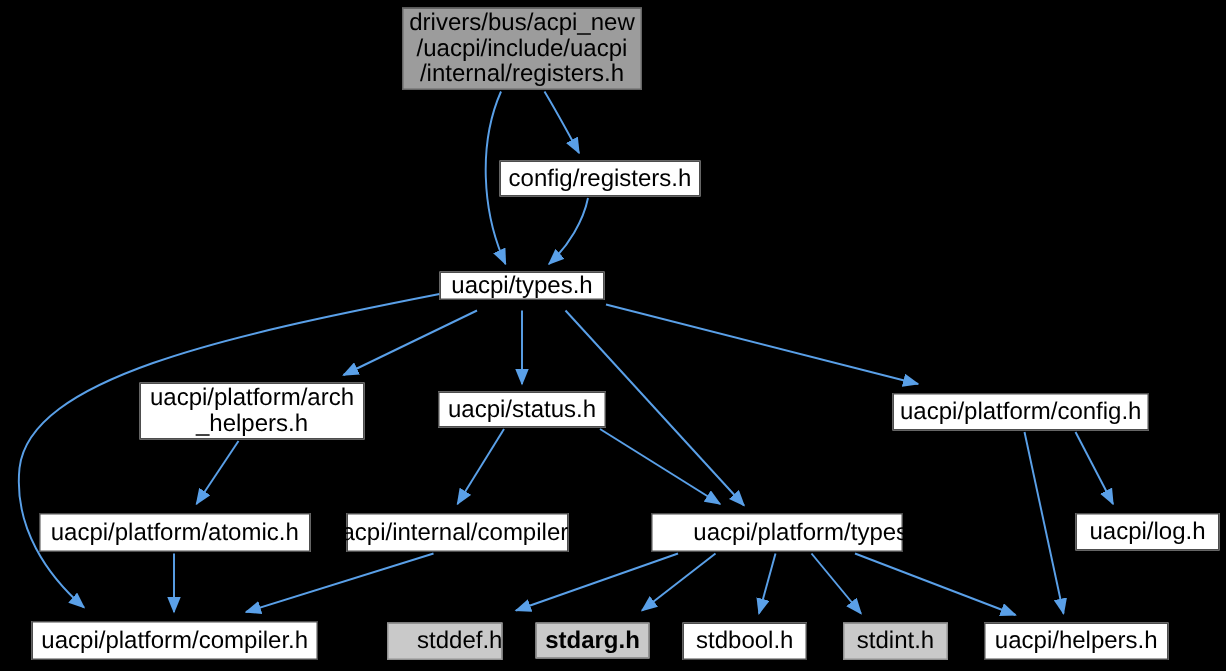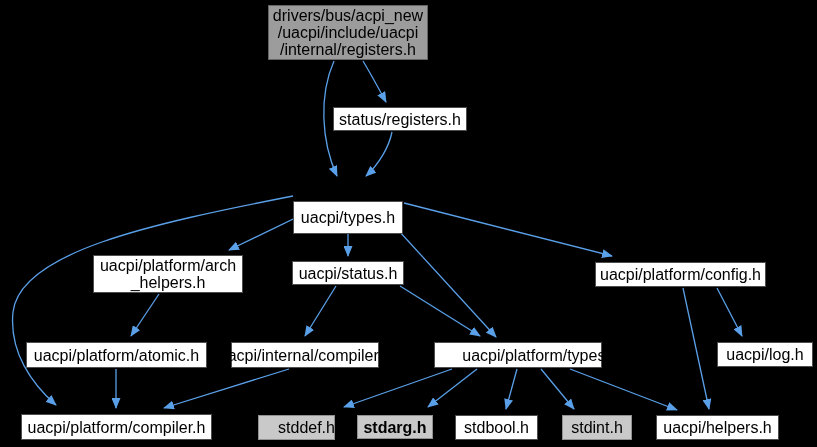--- a/index.html
+++ b/index.html
@@ -17,21 +17,21 @@
     display:flex;align-items:center;justify-content:center;
     background:var(--node-fill);border:1px solid var(--node-border);
     color:var(--text);font-size:16px;line-height:17px;text-align:center;
     white-space:pre-line;cursor:pointer;
   }
   .node.current{background:var(--current-fill);border-color:var(--current-border);cursor:default;}
   .node.external{background:var(--external-fill);border-color:var(--external-border);cursor:default;}
   
   #n0{left:268px;top:5px;width:160px;height:55px;}
   #n1{left:333px;top:107px;width:134px;height:24px;}
-  #n2{left:293px;top:181px;width:110px;height:33px;margin-top:20px;}
+  #n2{left:293px;top:181px;width:110px;height:19px;}
   #n3{left:93px;top:255px;width:150px;height:38px;}
   #n4{left:292px;top:261px;width:112px;height:24px;}
   #n5{left:595px;top:262px;width:171px;height:25px;}
   #n6{left:26px;top:342px;width:181px;height:26px;}
   #n7{left:231px;top:342px;width:148px;height:26px;}
   #n8{left:434px;top:342px;width:168px;height:26px;padding-left:45px;}
   #n9{left:717px;top:342px;width:96px;height:25px;}
   #n10{left:21px;top:414px;width:191px;height:26px;}
   #n11{left:258px;top:415px;width:77px;height:25px;padding-left:20px;}
   #n12{left:357px;top:415px;width:76px;height:24px;font-weight:bold;}
@@ -68,21 +68,21 @@
     <path d="M452,369 L344,407" marker-end="url(#arrow)"></path>
     <path d="M477,369 L428,407" marker-end="url(#arrow)"></path>
     <path d="M517,369 L506,409" marker-end="url(#arrow)"></path>
     <path d="M541,369 L574,409" marker-end="url(#arrow)"></path>
     <path d="M570,369 L677,410" marker-end="url(#arrow)"></path>
   </svg>
 
   <div class="node current" id="n0">drivers/bus/acpi_new
 /uacpi/include/uacpi
 /internal/registers.h</div>
-  <div class="node" id="n1">status/registers.h</div>
+  <div class="node" id="n1">config/registers.h</div>
   <div class="node" id="n2">uacpi/types.h</div>
   <div class="node" id="n3">uacpi/platform/arch
 _helpers.h</div>
   <div class="node" id="n4">uacpi/status.h</div>
   <div class="node" id="n5">uacpi/platform/config.h</div>
   <div class="node" id="n6">uacpi/platform/atomic.h</div>
   <div class="node" id="n7">uacpi/internal/compiler.h</div>
   <div class="node" id="n8">uacpi/platform/types.h</div>
   <div class="node" id="n9">uacpi/log.h</div>
   <div class="node" id="n10">uacpi/platform/compiler.h</div>

